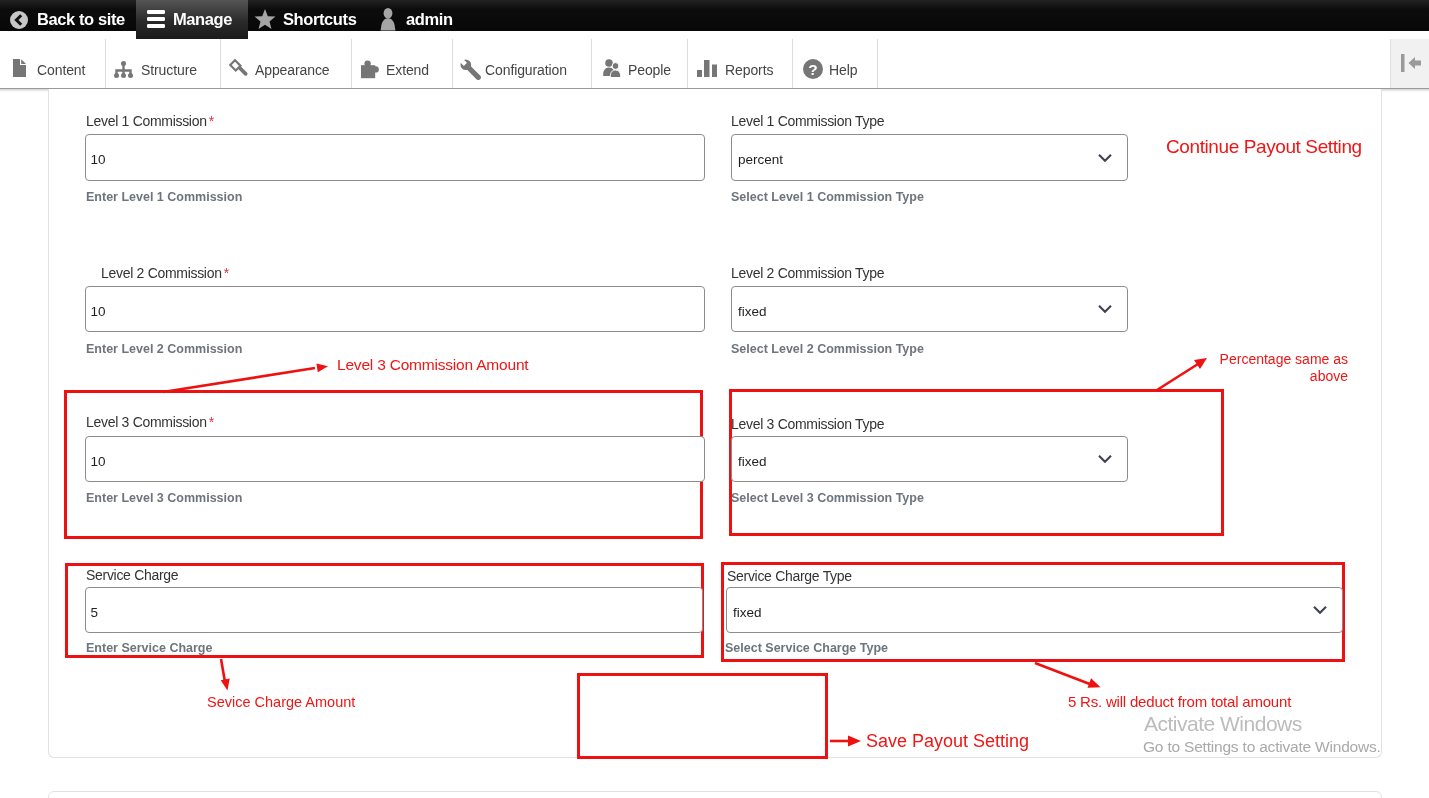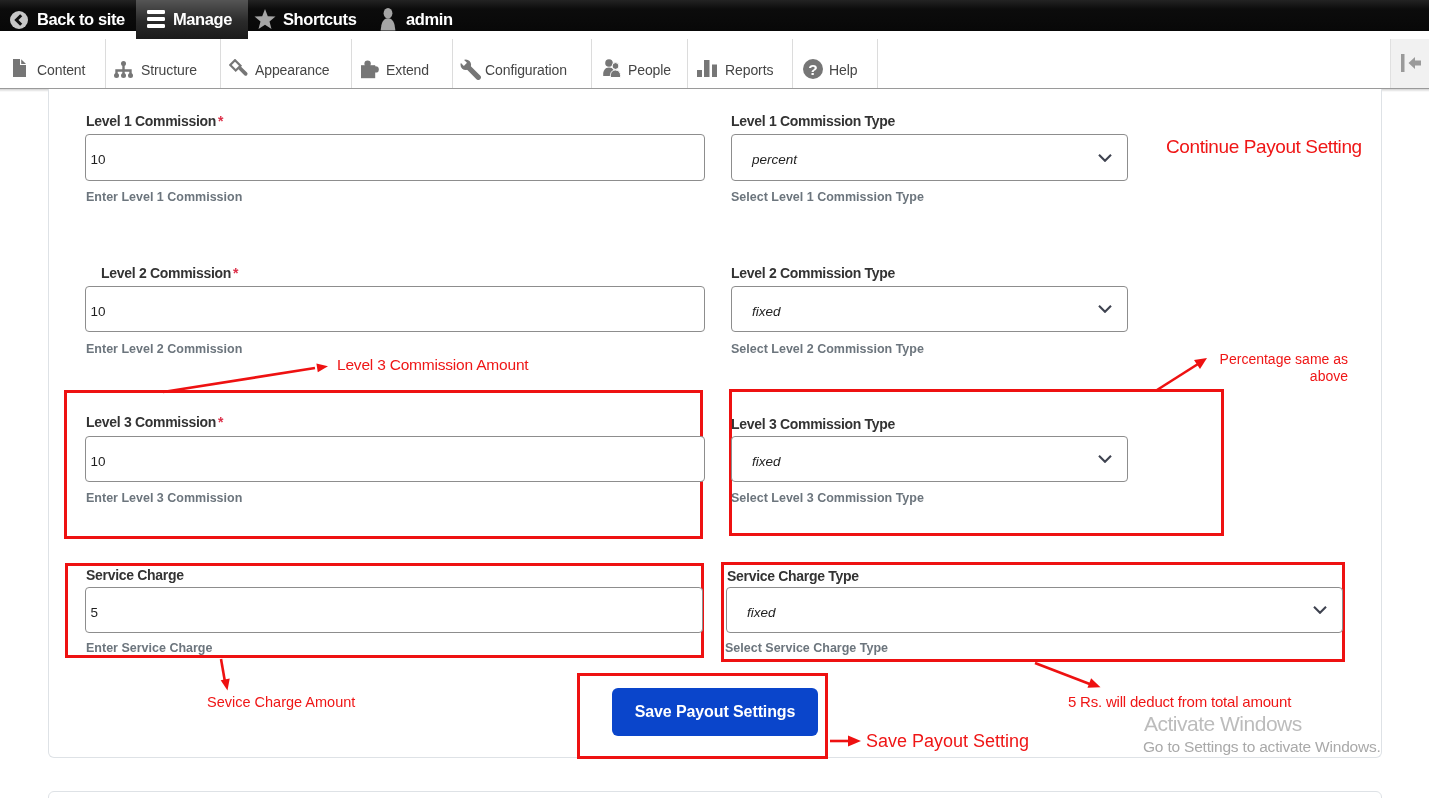--- a/index.html
+++ b/index.html
@@ -28,28 +28,28 @@
     background:#f1f1f1; border-left:1px solid #e0e0e0; }
 
   
   #card1 { position:absolute; left:48px; top:89px; width:1334px; height:669px;
     border-left:1px solid #dee2e6; border-right:1px solid #dee2e6;
     border-bottom:1px solid #dee2e6; border-radius:0 0 6px 6px; background:#fff; }
   #card2 { position:absolute; left:48px; top:791px; width:1334px; height:20px;
     border:1px solid #dee2e6; border-radius:6px 6px 0 0; background:#fff; }
 
   
-  .lbl { position:absolute; font-size:14px; font-weight:bold; color:#333;
+  .lbl { position:absolute; font-size:14px; font-weight:normal; color:#333;
     letter-spacing:-0.3px; line-height:18px; white-space:nowrap; }
   .lbl .req { color:#dc3049; margin-left:2px; }
   .inp { position:absolute; background:#fff; border:1px solid #8d8d8d; border-radius:4px;
     font-size:13.5px; color:#1f1f1f; display:flex; align-items:center; padding-left:4.5px; padding-top:4px; }
   .hlp { position:absolute; font-size:12.5px; color:#6c757d; line-height:16px; white-space:nowrap;font-weight:bold; }
   .chev { position:absolute; right:15px; top:50%; margin-top:-4px; }
-  .sel { padding-left:20px;font-style:italic; }
+  .sel { padding-left:6px; }
 
   
   .rbox { position:absolute; border:3px solid #ee1111; }
   .rtxt { position:absolute; color:#ef1616; white-space:nowrap; line-height:1.15; }
   #savebtn { position:absolute; left:612px; top:688px; width:206px; height:48px;
     background:#0a45cb; border-radius:6px; color:#fff; font-weight:bold;
     font-size:16px; letter-spacing:-0.1px; display:flex; align-items:center; justify-content:center; }
 
   .wm1 { position:absolute; left:1144px; top:712px; font-size:21px; color:#bcbcbc; letter-spacing:-0.5px; }
   .wm2 { position:absolute; left:1143px; top:738px; font-size:15.5px; color:#a9a9a9; letter-spacing:-0.2px; }
@@ -211,21 +211,20 @@
 
   <div class="lbl" style="left:727px;top:567px">Service Charge Type</div>
   <div class="inp sel" style="left:726px;top:587px;width:617px;height:46px">fixed
     <svg class="chev" width="14" height="8" viewBox="0 0 14 8">
         <path d="M1 0.8 L7 6.8 L13 0.8" stroke="#3f4350" stroke-width="2.1" fill="none"></path>
       </svg>
   </div>
   <div class="hlp" style="left:725px;top:640px">Select Service Charge Type</div>
 
   <div class="rbox" style="left:577px;top:673px;width:251px;height:86px"></div>
-  <div id="savebtn">Save Payout Settings</div>
 
   <div class="rtxt" style="left:1166px;top:136px;font-size:19px;letter-spacing:-0.4px">Continue Payout Setting</div>
   <div class="rtxt" style="left:337px;top:356px;font-size:15.5px;letter-spacing:-0.2px">Level 3 Commission Amount</div>
   <div class="rtxt" style="left:1217px;top:351px;font-size:14px;width:131px;text-align:right;white-space:normal;line-height:17px">Percentage same as above</div>
   <div class="rtxt" style="left:207px;top:694px;font-size:14.5px">Sevice Charge Amount</div>
   <div class="rtxt" style="left:1068px;top:693px;font-size:15px;letter-spacing:-0.2px">5 Rs. will deduct from total amount</div>
   <div class="rtxt" style="left:866px;top:731px;font-size:18px">Save Payout Setting</div>
 
   <div class="wm1">Activate Windows</div>
   <div class="wm2">Go to Settings to activate Windows.</div>

